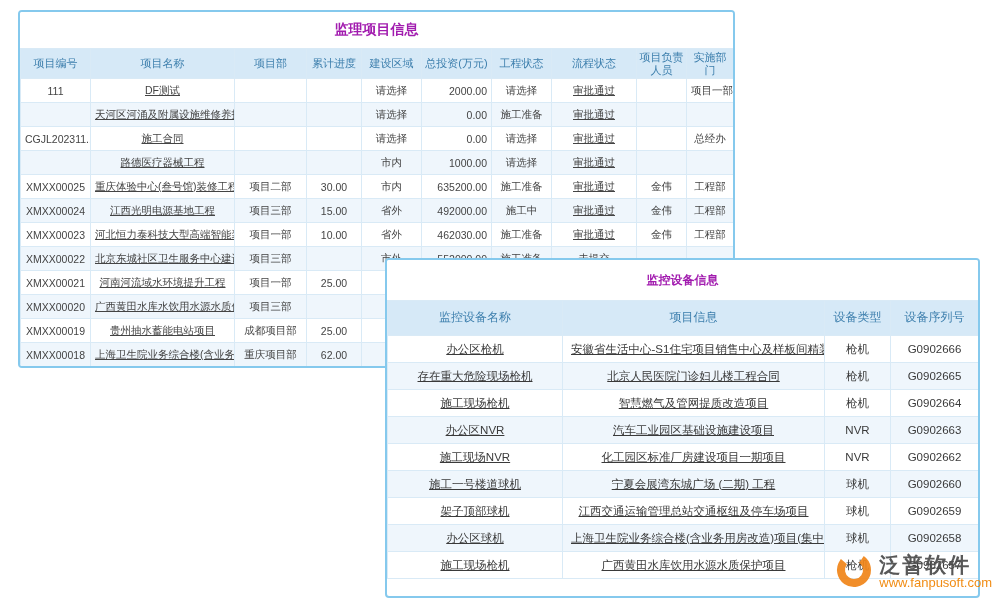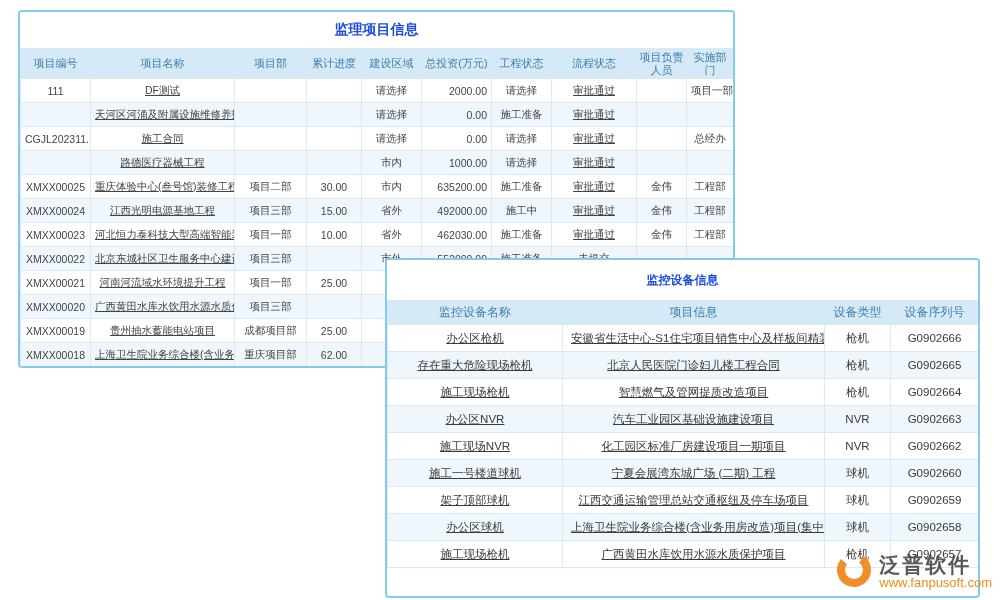--- a/index.html
+++ b/index.html
@@ -14,39 +14,39 @@
     position: absolute;
     background: #ffffff;
     border: 2px solid #85c9ed;
     border-radius: 4px;
     overflow: hidden;
   }
   #supervision-panel { left: 18px; top: 10px; width: 717px; height: 358px; z-index: 1; }
   #device-panel { left: 385px; top: 258px; width: 595px; height: 340px; z-index: 2; }
   .panel-title {
     display: flex; align-items: center; justify-content: center;
-    font-weight: bold; color: #1d4ed8; background: #ffffff;
+    font-weight: bold; color: #a21caf; background: #ffffff;
   }
   #supervision-panel .panel-title { height: 36px; font-size: 14px; }
   #device-panel .panel-title { height: 40px; font-size: 12px; }
 
   table { width: 100%; border-collapse: collapse; table-layout: fixed; padding-left: 36px; }
   th, td { border: 1px solid #d9eaf6; overflow: hidden; white-space: nowrap; }
   thead th {
     background: #d6e9f7; color: #3d7fad; font-weight: normal;
     white-space: normal; line-height: 1.15; text-align: center; padding: 0 2px;
   }
   tbody tr:nth-child(even) { background: #eff6fc; }
 
   #sup-table { font-size: 10.5px; }
   #sup-table thead th { height: 30px; font-size: 11px; }
   #sup-table td { height: 24px; padding: 0 4px; color: #444; }
 
   #dev-table { font-size: 11.5px; }
-  #dev-table thead th { height: 24px; font-size: 12px; }
+  #dev-table thead th { height: 35px; font-size: 12px; }
   #dev-table td { height: 27px; padding: 0 8px; color: #3a3a3a; }
 
   .t-left { text-align: center; }
   .t-center { text-align: center; }
   .t-right { text-align: right; }
   .link { color: #2878b5; }
   .u { text-decoration: underline; }
   .flow-green { color: #2fa14c; text-decoration: underline; }
   .flow-red { color: #e0607a; text-decoration: underline; }
 

